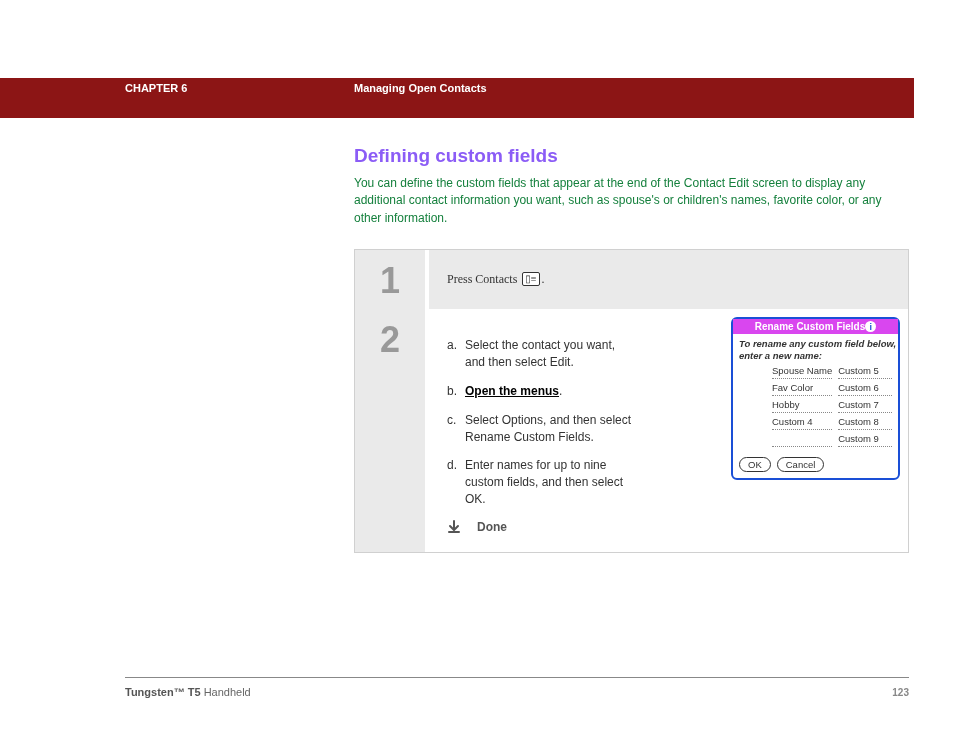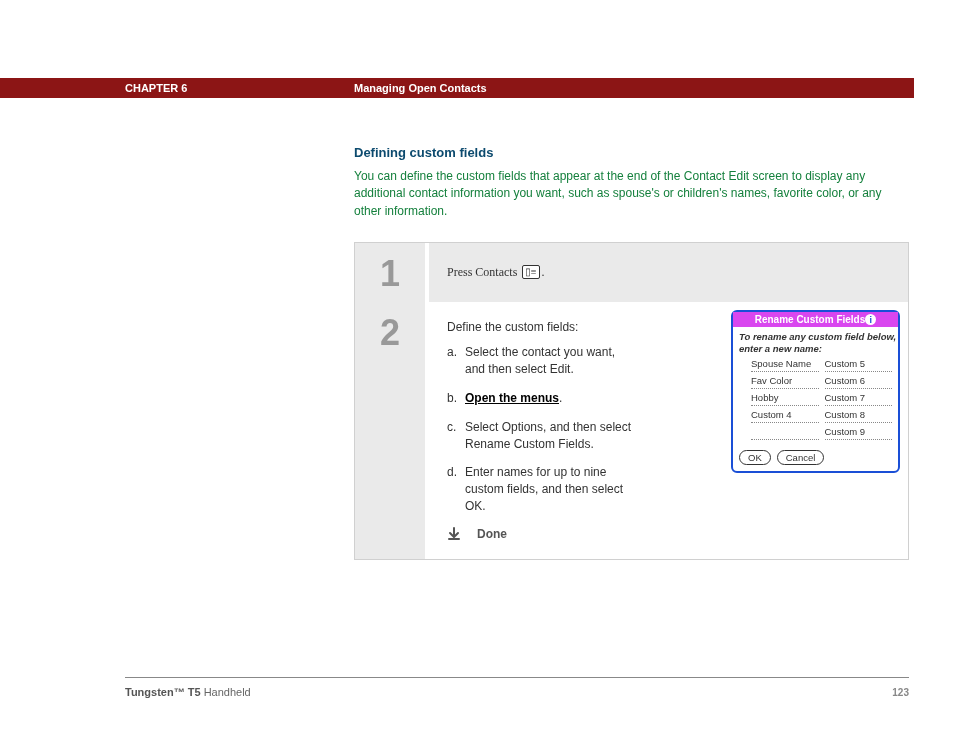--- a/index.html
+++ b/index.html
@@ -10,38 +10,38 @@
     width: 954px;
     height: 738px;
     position: relative;
     color: #333;
   }
   .header-bar {
     position: absolute;
     top: 78px;
     left: 0;
     right: 40px;
-    height: 20px;
+    height: 40px;
     background: #8c1515;
     color: #fff;
     font-size: 11px;
     font-weight: bold;
   }
   .chapter-label { position: absolute; left: 125px; top: 4px; }
   .chapter-title { position: absolute; left: 354px; top: 4px; }
   .content {
     position: absolute;
     top: 145px;
     left: 354px;
     right: 45px;
   }
   .section-title {
-    font-size: 13px;
-    font-weight: bold;
-    color: #0c4a6e;
+    font-size: 19px;
+    font-weight: bold;
+    color: #8b5cf6;
     margin-bottom: 8px;
   }
   .section-desc {
     font-size: 12px;
     color: #15803d;
     line-height: 1.45;
     margin-bottom: 22px;
   }
   .steps-box {
     border: 1px solid #d0d0d0;
@@ -166,22 +166,23 @@
   }
   .dialog-instruction {
     font-weight: bold;
     padding: 4px 1px 2px 6px;
     font-size: 9.5px;
     line-height: 1.2;
     font-style: italic;
   }
   .dialog-grid {
     display: flex;
-    padding: 2px 6px 6px 18px;
+    padding: 2px 6px 6px 6px;
     gap: 6px;
+    margin-left: 33px;
   }
   .dialog-col {
     flex: 1;
     display: flex;
     flex-direction: column;
     gap: 3px;
   }
   .dialog-field {
     border-bottom: 1px dotted #888;
     font-size: 9.5px;
@@ -248,21 +249,20 @@
       <div class="step-body step1-body">
         <span>Press Contacts </span><span class="contacts-icon">▯≡</span><span>.</span>
       </div>
     </div>
 
     <div class="step-row">
       <div class="step-num-cell step2-num-cell">
         <div class="step-num">2</div>
       </div>
       <div class="step-body">
-        <div>Define the custom fields:</div>
         <ul class="sub-list">
           <li>
             <span class="marker">a.</span>
             <span>Select the contact you want, and then select Edit.</span>
           </li>
           <li>
             <span class="marker">b.</span>
             <span><span class="link-style">Open the menus</span><span>.</span></span>
           </li>
           <li>

